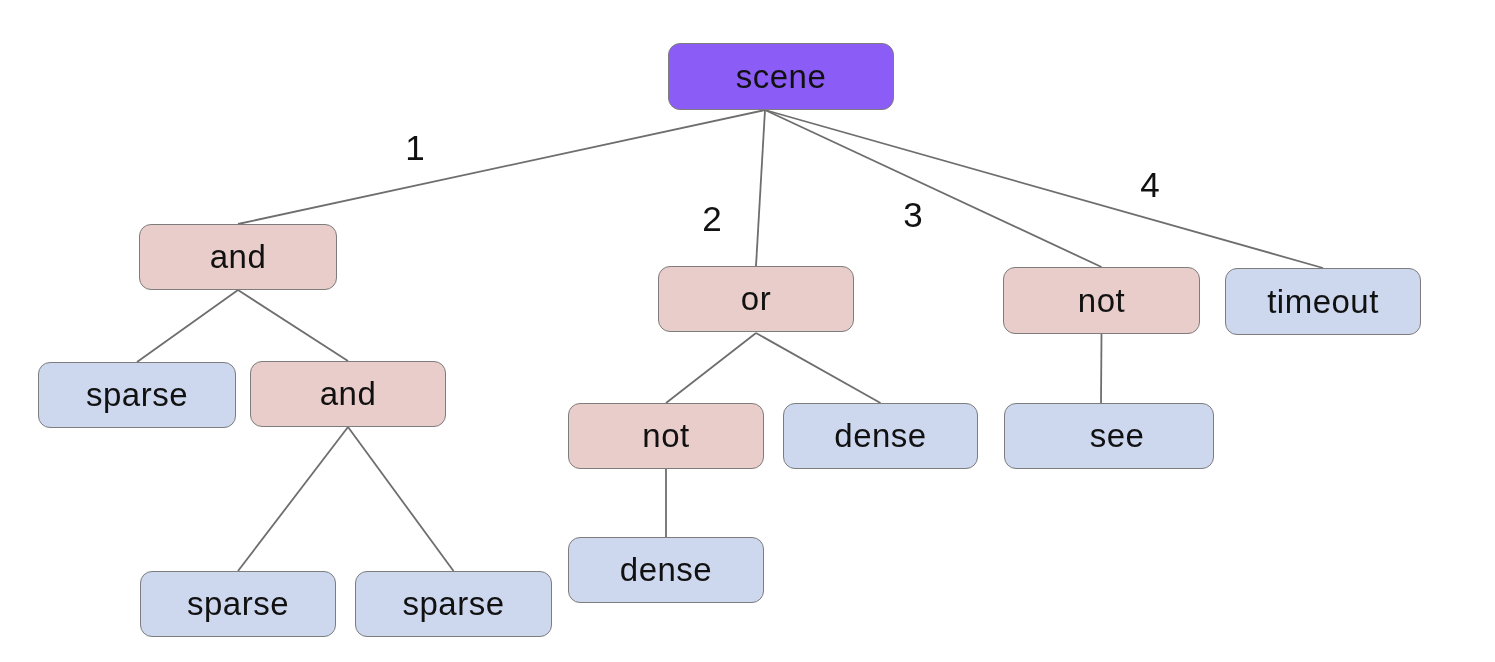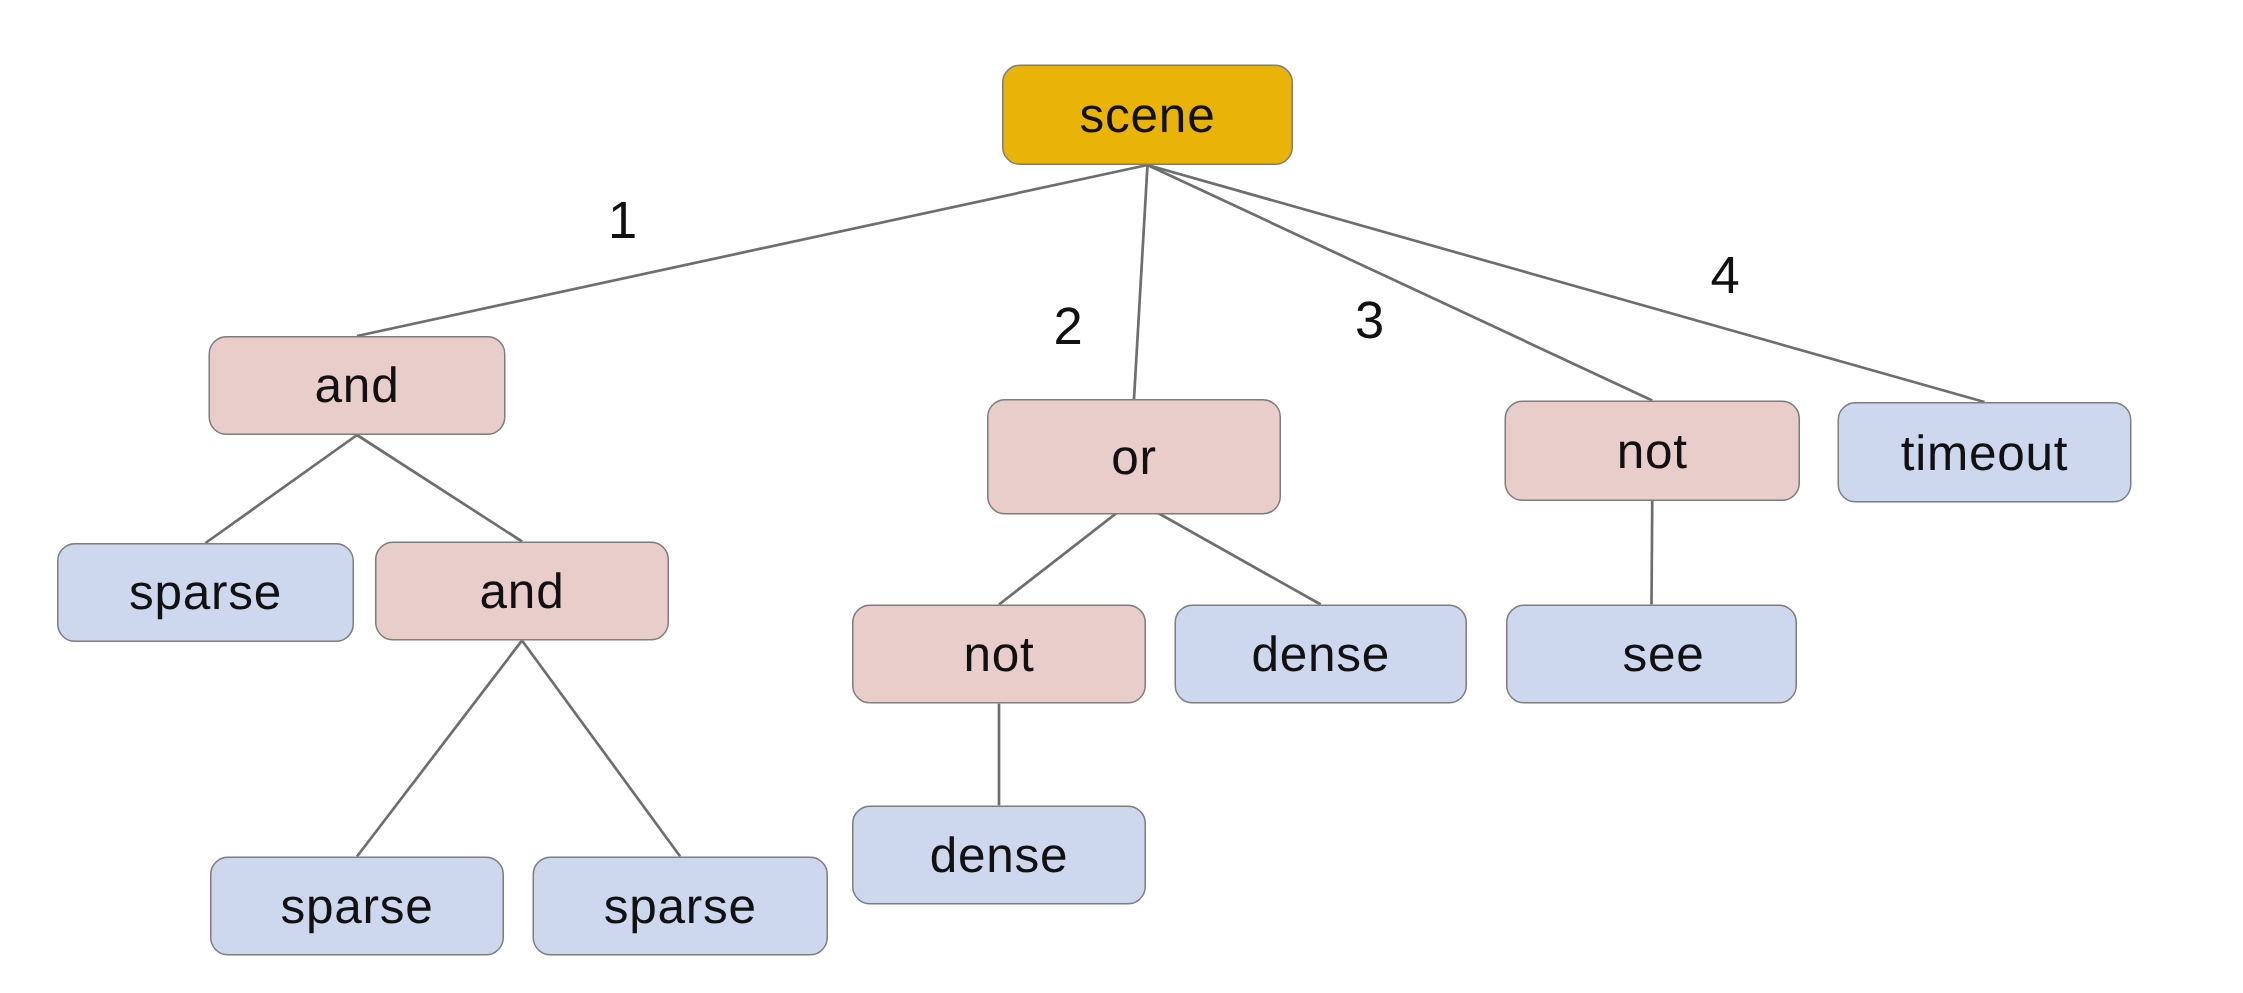--- a/index.html
+++ b/index.html
@@ -57,48 +57,48 @@
       <line x1="756" y1="333" x2="666" y2="403" stroke="#6e6e6e" stroke-width="1.8"></line>
       <line x1="756" y1="333" x2="880.5" y2="403" stroke="#6e6e6e" stroke-width="1.8"></line>
       <line x1="666" y1="469" x2="666" y2="537" stroke="#6e6e6e" stroke-width="1.8"></line>
       <line x1="1101.5" y1="334" x2="1101" y2="403" stroke="#6e6e6e" stroke-width="1.8"></line>
     </svg>
 
 <div class="edge-label" style="left: 415px; top: 147px; color: rgb(17, 17, 17);">1</div>
     <div class="edge-label" style="left: 712px; top: 218px; color: rgb(17, 17, 17);">2</div>
     <div class="edge-label" style="left: 913px; top: 214px; color: rgb(17, 17, 17);">3</div>
     <div class="edge-label" style="left: 1150px; top: 184px; color: rgb(17, 17, 17);">4</div>
-    <div class="node" style="left: 668px; top: 43px; width: 194px; height: 67px; background: #eab308; border: 1.5px solid rgb(125, 125, 125); color: rgb(17, 17, 17); text-align: right;">
+    <div class="node" style="left: 668px; top: 43px; width: 226px; height: 67px; background: #8b5cf6; border: 1.5px solid rgb(125, 125, 125); color: rgb(17, 17, 17); text-align: right;">
       <span>scene</span>
     </div>
     <div class="node" style="left: 139px; top: 224px; width: 198px; height: 66px; background: rgb(233, 205, 202); border: 1.5px solid rgb(125, 125, 125); color: rgb(17, 17, 17);">
       <span>and</span>
     </div>
-    <div class="node" style="left: 658px; top: 266px; width: 196px; height: 77px; background: rgb(233, 205, 202); border: 1.5px solid rgb(125, 125, 125); color: rgb(17, 17, 17);">
+    <div class="node" style="left: 658px; top: 266px; width: 196px; height: 66px; background: rgb(233, 205, 202); border: 1.5px solid rgb(125, 125, 125); color: rgb(17, 17, 17);">
       <span>or</span>
     </div>
     <div class="node" style="left: 1003px; top: 267px; width: 197px; height: 67px; background: rgb(233, 205, 202); border: 1.5px solid rgb(125, 125, 125); color: rgb(17, 17, 17);">
       <span>not</span>
     </div>
     <div class="node" style="left: 1225px; top: 268px; width: 196px; height: 67px; background: rgb(205, 216, 239); border: 1.5px solid rgb(125, 125, 125); color: rgb(17, 17, 17); align-items: center;">
       <span>timeout</span>
     </div>
     <div class="node" style="left: 38px; top: 362px; width: 198px; height: 66px; background: rgb(205, 216, 239); border: 1.5px solid rgb(125, 125, 125); color: rgb(17, 17, 17);">
       <span>sparse</span>
     </div>
     <div class="node" style="left: 250px; top: 361px; width: 196px; height: 66px; background: rgb(233, 205, 202); border: 1.5px solid rgb(125, 125, 125); color: rgb(17, 17, 17);">
       <span>and</span>
     </div>
     <div class="node" style="left: 568px; top: 403px; width: 196px; height: 66px; background: rgb(233, 205, 202); border: 1.5px solid rgb(125, 125, 125); color: rgb(17, 17, 17);">
       <span>not</span>
     </div>
     <div class="node" style="left: 783px; top: 403px; width: 195px; height: 66px; background: rgb(205, 216, 239); border: 1.5px solid rgb(125, 125, 125); color: rgb(17, 17, 17);">
       <span>dense</span>
     </div>
-    <div class="node" style="left: 1004px; top: 403px; width: 194px; height: 66px; background: rgb(205, 216, 239); border: 1.5px solid rgb(125, 125, 125); color: rgb(17, 17, 17); padding-left: 16px;">
+    <div class="node" style="left: 1004px; top: 403px; width: 210px; height: 66px; background: rgb(205, 216, 239); border: 1.5px solid rgb(125, 125, 125); color: rgb(17, 17, 17); padding-left: 16px;">
       <span>see</span>
     </div>
     <div class="node" style="left: 568px; top: 537px; width: 196px; height: 66px; background: rgb(205, 216, 239); border: 1.5px solid rgb(125, 125, 125); color: rgb(17, 17, 17);">
       <span>dense</span>
     </div>
     <div class="node" style="left: 140px; top: 571px; width: 196px; height: 66px; background: rgb(205, 216, 239); border: 1.5px solid rgb(125, 125, 125); color: rgb(17, 17, 17);">
       <span>sparse</span>
     </div>
     <div class="node" style="left: 355px; top: 571px; width: 197px; height: 66px; background: rgb(205, 216, 239); border: 1.5px solid rgb(125, 125, 125); color: rgb(17, 17, 17);">
       <span>sparse</span>

